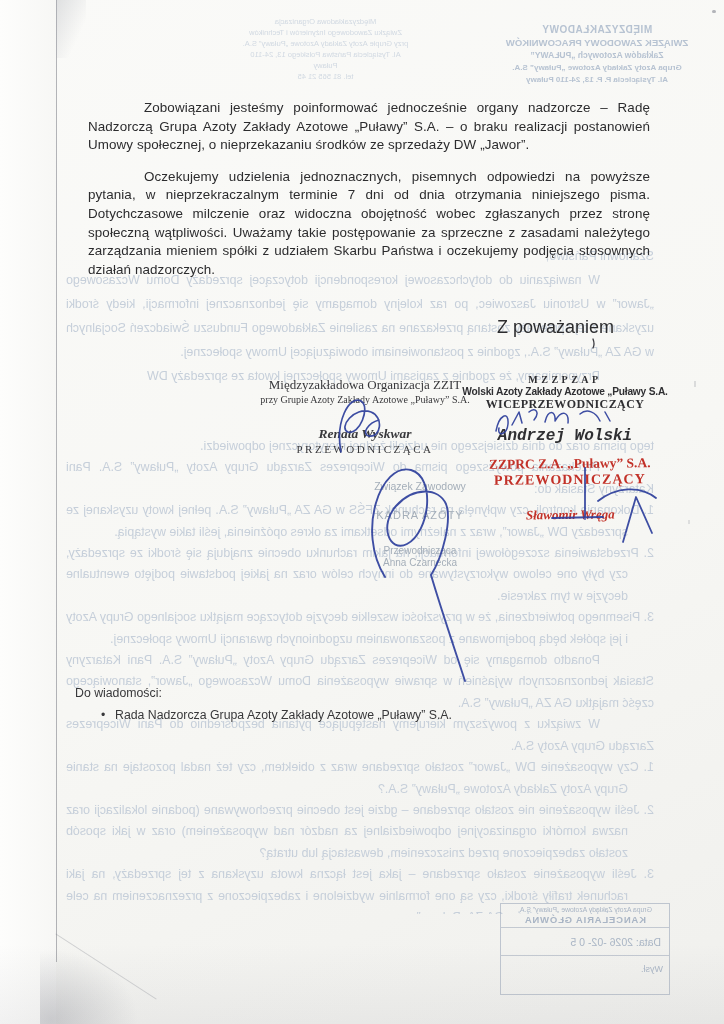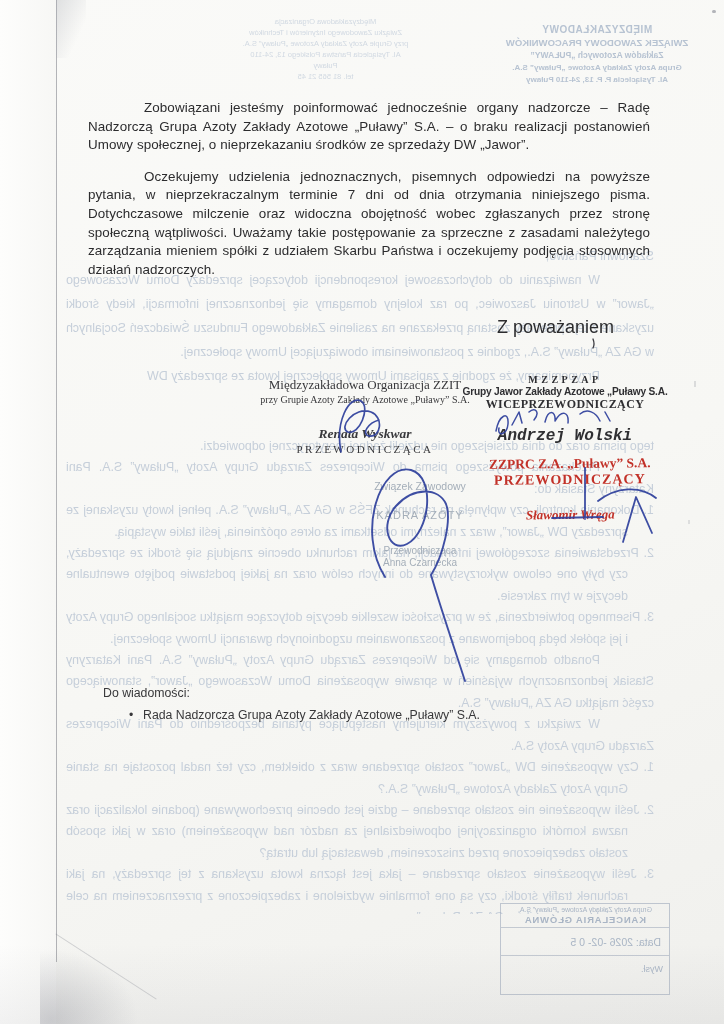--- a/index.html
+++ b/index.html
@@ -60,21 +60,21 @@
   .sig-zzprc{left:468px;top:456px;width:204px;font-family:"Liberation Serif",serif;
         color:#c23128;transform:rotate(-.6deg);}
   .sig-zzprc .o1{font-weight:bold;font-size:13.5px;}
   .sig-zzprc .tt{font-weight:bold;font-size:14px;letter-spacing:1px;}
   .sig-zzprc .nm{font-weight:bold;font-style:italic;font-size:13px;margin-top:19px;}
   .sig-kadra{left:352px;top:480px;width:136px;color:#a4aeb9;filter:blur(.35px);z-index:3;}
   .sig-kadra .o1{font-size:10.5px;}
   .sig-kadra .o2{font-size:11px;letter-spacing:1px;margin-top:17px;}
   .sig-kadra .tt{font-size:10px;margin-top:24px;}
   .sig-kadra .nm{font-size:10px;margin-top:1px;}
-  .cc{position:absolute;left:75px;top:686px;width:480px;z-index:4;color:#38383a;font-size:12.3px;margin-left:28px;}
+  .cc{position:absolute;left:75px;top:686px;width:480px;z-index:4;color:#38383a;font-size:12.3px;}
   .cc .row{margin-top:8px;display:flex;}
   .cc .blt{width:14px;margin-left:26px;}
   
   .kanc{position:absolute;left:500px;top:903px;width:170px;height:92px;transform:scaleX(-1);
         border:1px solid rgba(148,160,180,.55);color:#a9b5c5;filter:blur(.3px);z-index:1;
         box-sizing:border-box;}
   .kanc .r1{border-bottom:1px solid rgba(148,160,180,.5);text-align:center;padding:2px 0 2px 0;}
   .kanc .r1 .t1{font-size:6.8px;line-height:8px;}
   .kanc .r1 .t2{font-size:9.5px;font-weight:bold;letter-spacing:.8px;line-height:11px;}
   .kanc .r2{border-bottom:1px solid rgba(148,160,180,.5);font-size:10.5px;padding:8px 0 7px 8px;}
@@ -129,21 +129,21 @@
 
   <div class="sig sig-zzit">
     <div class="o1">Międzyzakładowa Organizacja ZZIT</div>
     <div class="o2">przy Grupie Azoty Zakłady Azotowe „Puławy” S.A.</div>
     <div class="nm">Renata Wyskwar</div>
     <div class="tt">PRZEWODNICZĄCA</div>
   </div>
 
   <div class="sig sig-mzz">
     <div class="o1">MZZPZAP</div>
-    <div class="o2">Grupy Jawor Zakłady Azotowe „Puławy S.A.</div>
+    <div class="o2">Wolski Azoty Zakłady Azotowe „Puławy S.A.</div>
     <div class="tt">WICEPRZEWODNICZĄCY</div>
     <div class="nm">Andrzej Wolski</div>
   </div>
 
   <div class="sig sig-kadra">
     <div class="o1">Związek Zawodowy</div>
     <div class="o2">KADRA AZOTY</div>
     <div class="tt">Przewodnicząca</div>
     <div class="nm">Anna Czarnecka</div>
   </div>

